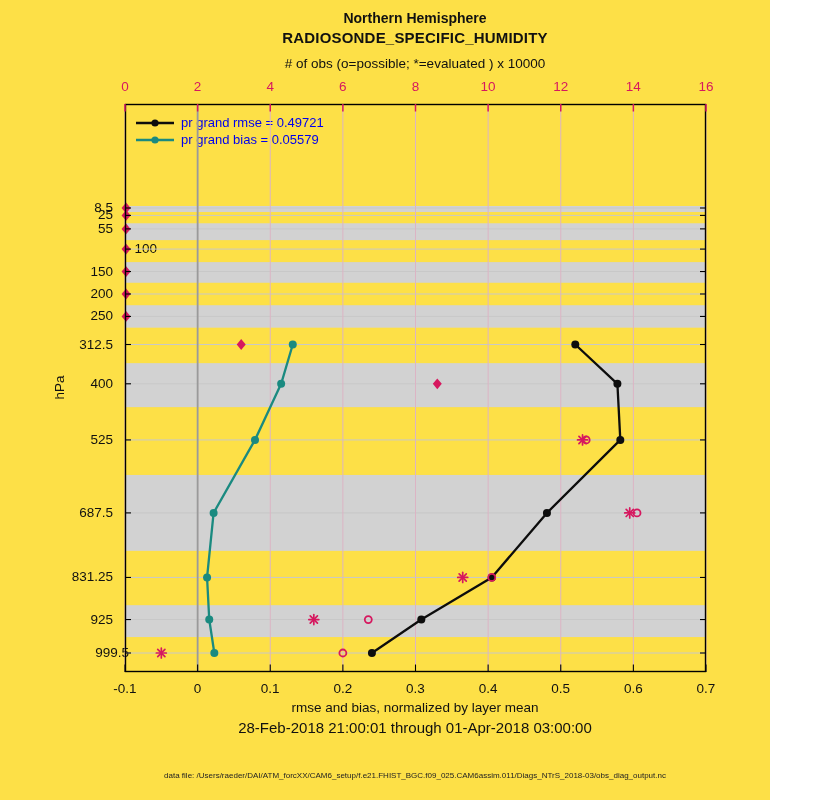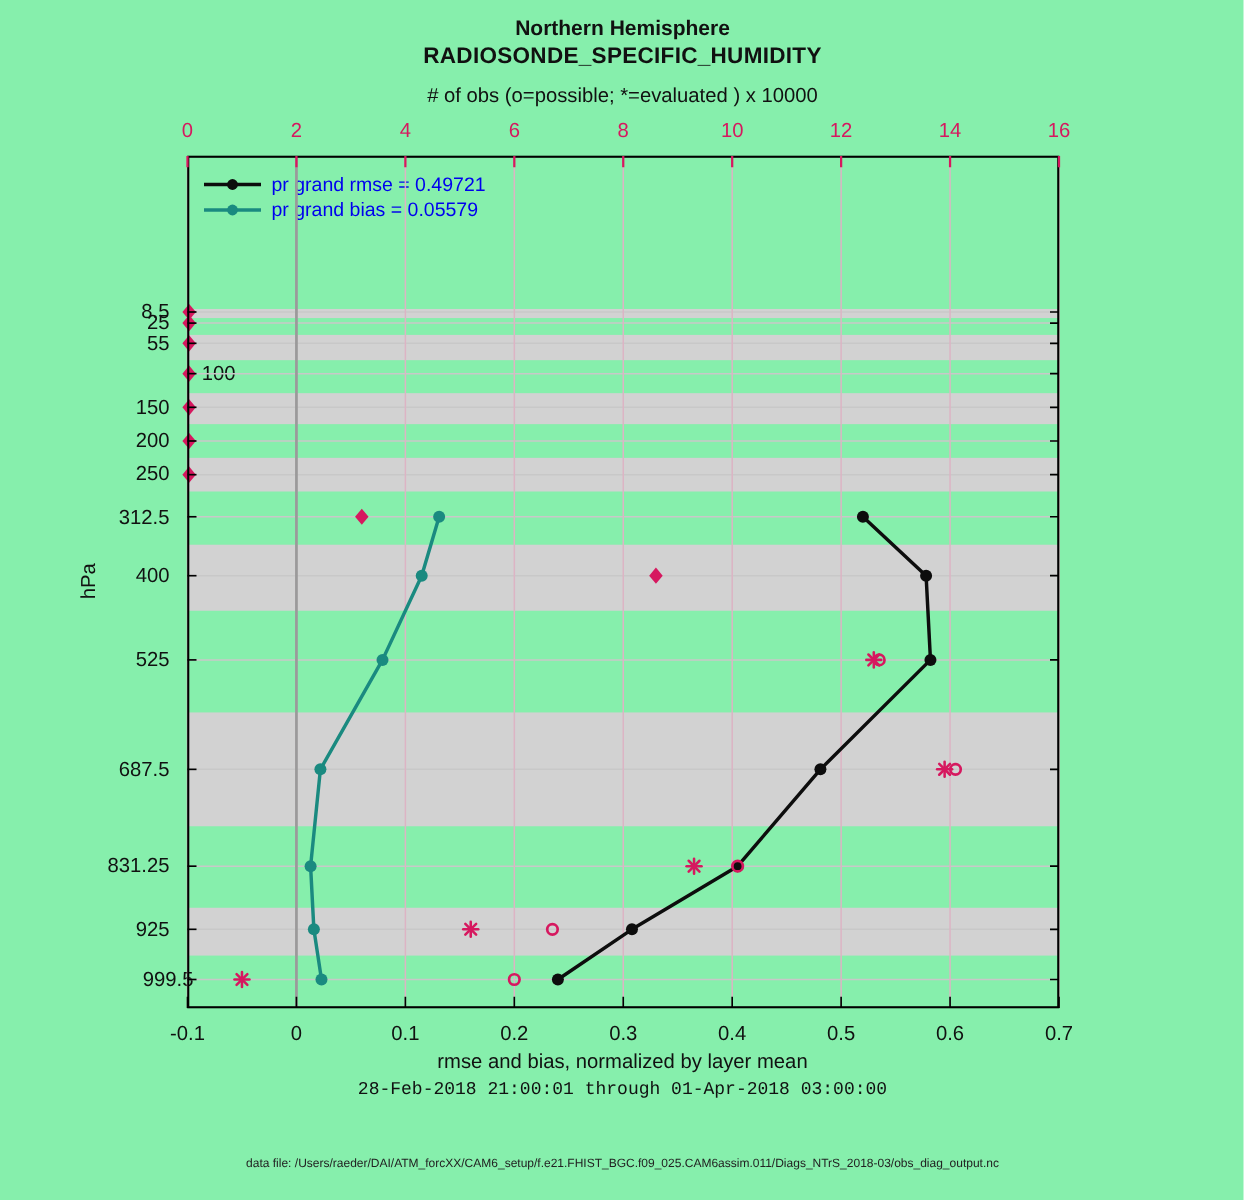--- a/index.html
+++ b/index.html
@@ -1,24 +1,24 @@
 <!DOCTYPE html>
 <html><head>
 <meta charset="utf-8">
 <style>
   html,body{margin:0;padding:0;background:#fff;}
-  #screen{position:relative;width:829px;height:800px;background:#86efac;
+  #screen{position:relative;width:770px;height:800px;background:#fde047;
           font-family:"Liberation Sans","DejaVu Sans",sans-serif;overflow:hidden;color:#111;}
   .abs{position:absolute;}
   .center{width:830px;left:0;text-align:center;}
   #title1{top:10px;font-size:14px;font-weight:bold;}
   #title2{top:29px;font-size:15px;font-weight:bold;letter-spacing:.2px;}
   #obs-title{top:56px;font-size:13.5px;}
   #xlabel{top:700px;font-size:13.5px;}
-  #date-range{top:719px;font-size:12px;font-family:Liberation Mono, monospace;}
+  #date-range{top:719px;font-size:15px;}
   #footer{top:771px;font-size:8px;color:#222;}
   #ylabel{left:39px;top:380px;width:40px;text-align:center;font-size:13.5px;transform:rotate(-90deg);}
   .tick-label{position:absolute;font-size:13.5px;transform:translateX(-50%);white-space:nowrap;}
   .ytick-label{position:absolute;left:0;width:113px;text-align:right;font-size:13.5px;height:16px;line-height:16px;}
   #legend{position:absolute;left:136px;top:114px;}
   .legend-row{display:flex;align-items:center;height:17px;}
   .legend-label{margin-left:7px;font-size:13px;white-space:nowrap;}
   #plot-area{position:absolute;left:125px;top:104px;overflow:visible;}
 </style>
 </head>

